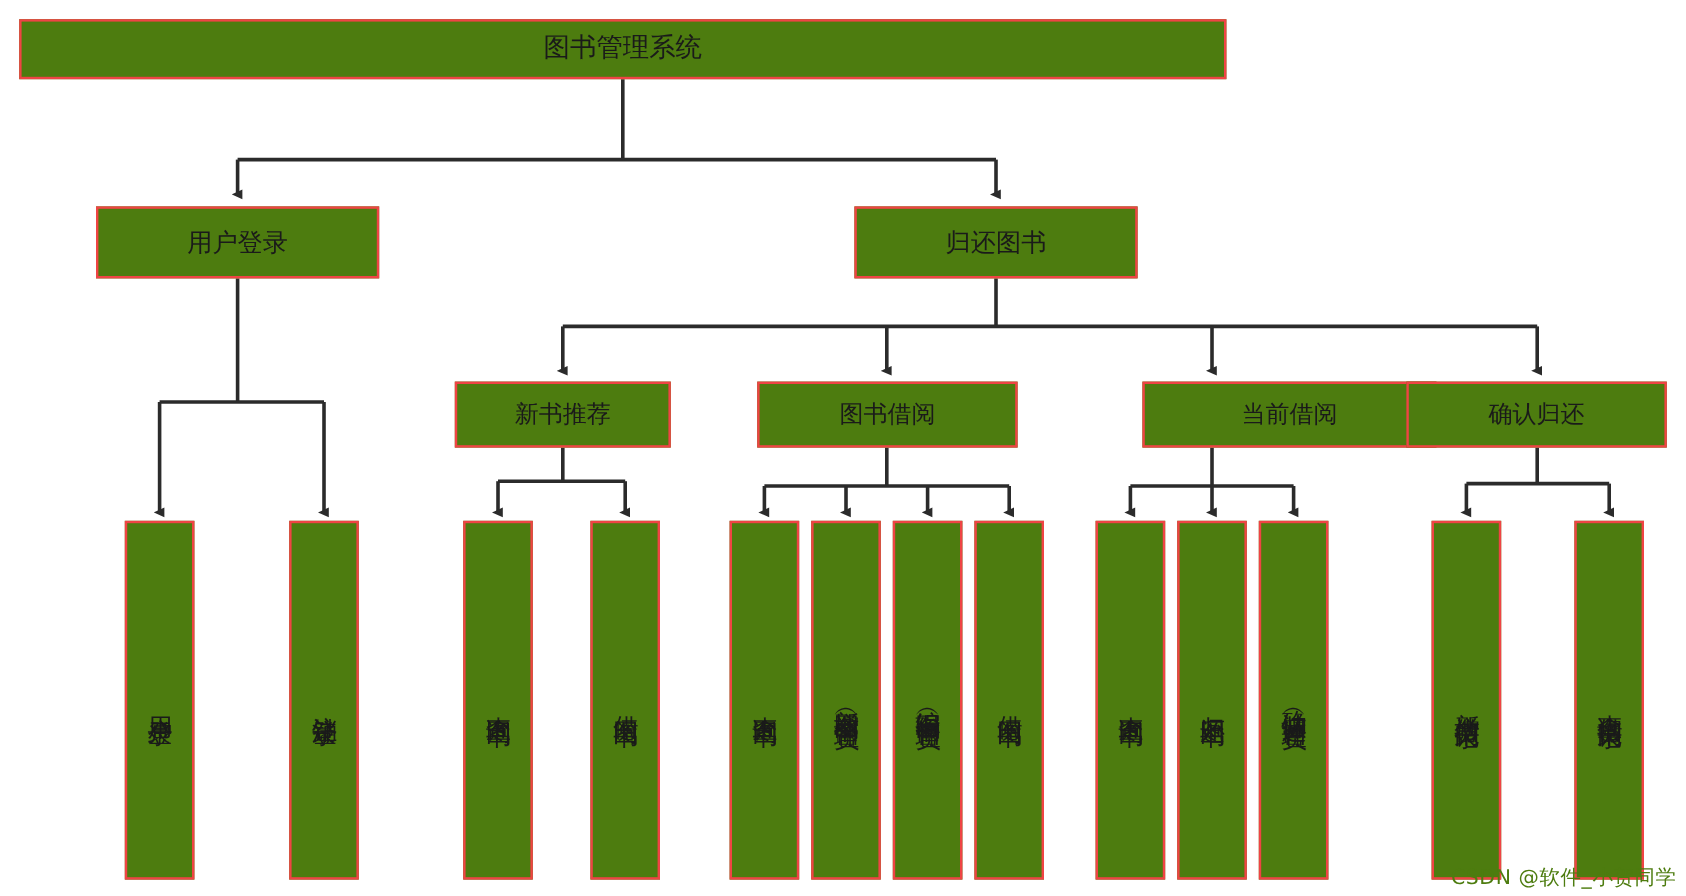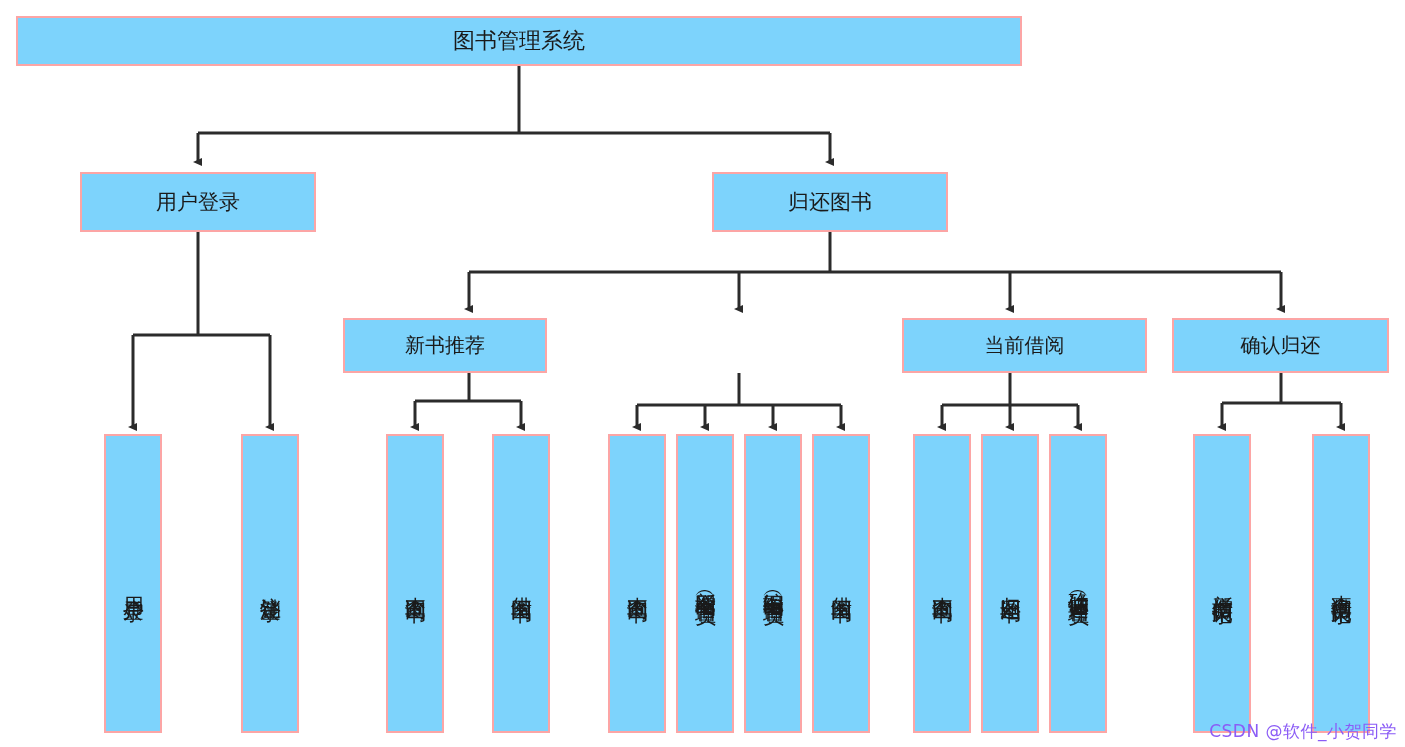--- a/index.html
+++ b/index.html
@@ -21,22 +21,22 @@
   #diagram-svg {
     position: absolute;
     left: 0;
     top: 0;
     width: 1405px;
     height: 747px;
   }
   .node {
     position: absolute;
     box-sizing: border-box;
-    border: 2px solid #fca5a5;
-    background: #7dd3fc;
+    border: 2px solid #ef4444;
+    background: #4d7c0f;
     display: flex;
     align-items: center;
     justify-content: center;
     color: #1a1a1a;
     line-height: 1.18;
     text-align: center;
   }
   .node-label {
     display: block;
     white-space: pre-line;
@@ -60,21 +60,21 @@
     text-orientation: upright;
     letter-spacing: 2px;
     line-height: 1;
     max-height: 272px;
   }
   #watermark {
     position: absolute;
     right: 8px;
     bottom: 4px;
     font-size: 17px;
-    color: #8b5cf6;
+    color: #4d7c0f;
     letter-spacing: 0.5px;
     white-space: nowrap;
     pointer-events: none;
     user-select: none;
   }
 </style>
 </head>
 <body>
 
 <div id="diagram-root">
@@ -133,24 +133,27 @@
     <span class="node-label">图书管理系统</span>
   </div>
 
   <div class="node lvl2" style="left:80px; top:172px; width:236px; height:60px;">
     <span class="node-label">用户登录</span>
   </div>
   <div class="node lvl2" style="left:712px; top:172px; width:236px; height:60px;">
     <span class="node-label">归还图书</span>
   </div>
 
-  <div class="node lvl3" style="left:343px; top:318px; width:204px; height:55px;">
+  <div class="node lvl3" style="left:379px; top:318px; width:180px; height:55px;">
     <span class="node-label">新书推荐</span>
   </div>
-  <div class="node lvl3" style="left:902px; top:318px; width:245px; height:55px;">
+  <div class="node lvl3" style="left:631px; top:318px; width:217px; height:55px;">
+    <span class="node-label">图书借阅</span>
+  </div>
+  <div class="node lvl3" style="left:952px; top:318px; width:245px; height:55px;">
     <span class="node-label">当前借阅</span>
   </div>
   <div class="node lvl3" style="left:1172px; top:318px; width:217px; height:55px;">
     <span class="node-label">确认归还</span>
   </div>
 
   <div class="node leaf" style="left:104px; top:434px; width:58px; height:299px;">
     <span class="node-label">用户登录</span>
   </div>
   <div class="node leaf" style="left:241px; top:434px; width:58px; height:299px;">

